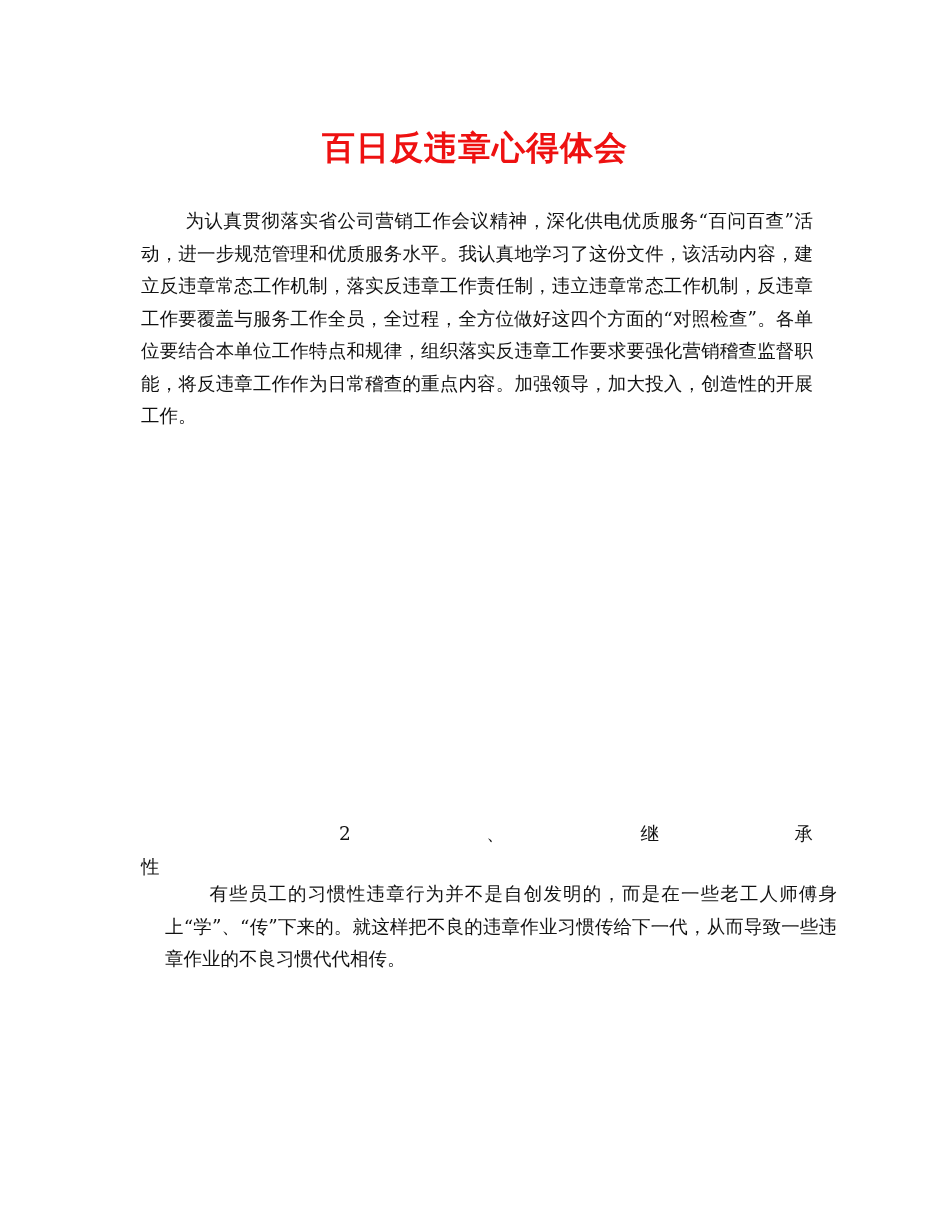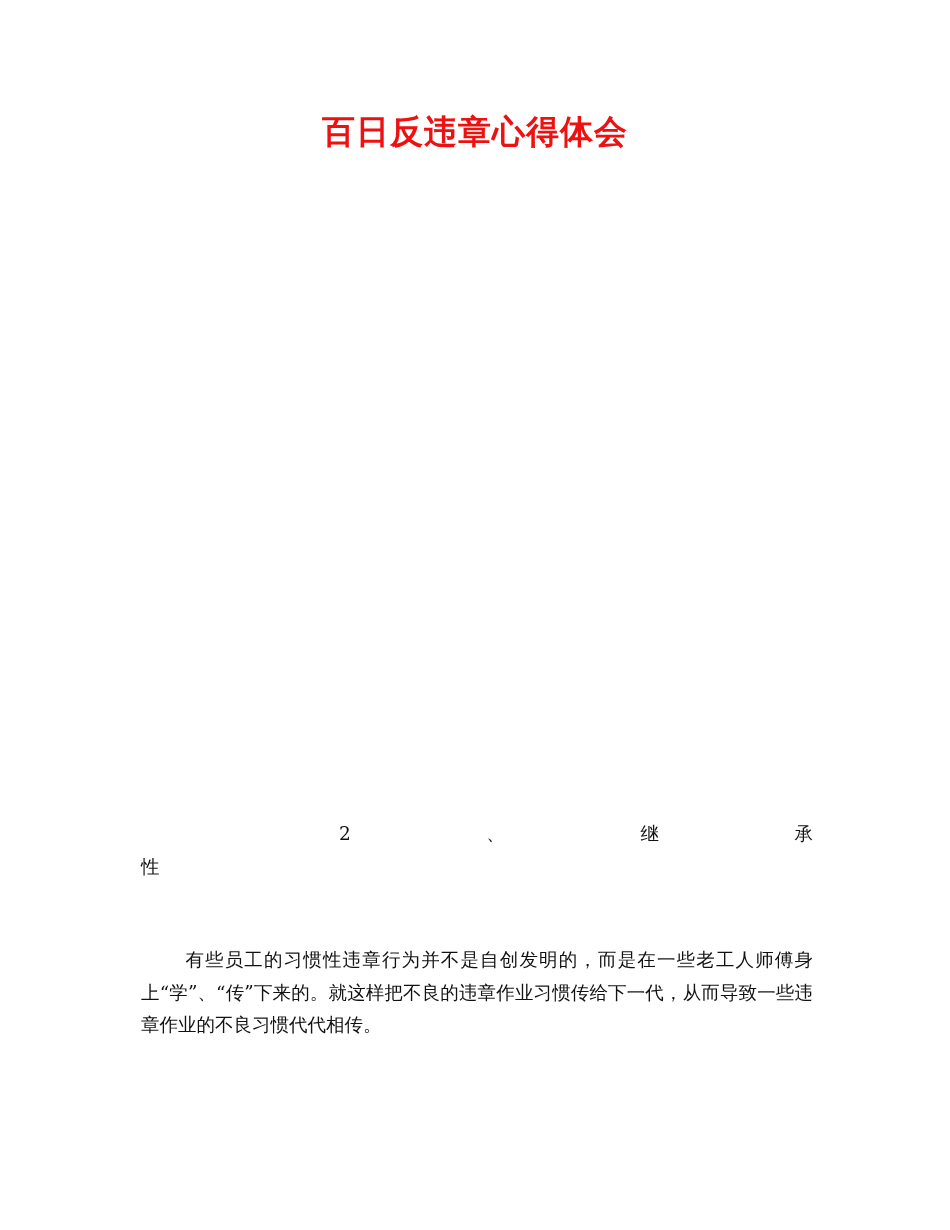--- a/index.html
+++ b/index.html
@@ -18,21 +18,21 @@
     .page {
       position: absolute;
       left: 0;
       top: 0;
       width: 950px;
       height: 1230px;
     }
     .title {
       position: absolute;
       left: 0;
-      top: 112px;
+      top: 128px;
       width: 950px;
       text-align: center;
       font-family: "DejaVu Sans", "Liberation Sans", sans-serif;
       font-size: 33px;
       font-weight: bold;
       color: #ee1111;
       letter-spacing: 1px;
       line-height: 40px;
     }
     .para {
@@ -41,21 +41,21 @@
       width: 672px;
       font-size: 18.5px;
       line-height: 32.5px;
       text-align: justify;
       text-indent: 2.4em;
       margin: 0;
       word-break: break-all;
     }
     .p1 { top: 205px; }
     .p2 { top: 493px; }
-    .p4 { top: 944px; }
+    .p4 { top: 878px; margin-left: 24px; }
     .heading2 {
       position: absolute;
       left: 141px;
       width: 672px;
       top: 818px;
       font-size: 18.5px;
       line-height: 32.5px;
     }
     .heading2 .row {
       display: flex;
@@ -65,20 +65,21 @@
     .heading2 .row2 {
       display: block;
     }
   </style>
 </head>
 <body>
 
 <div class="page">
   <div class="title">百日反违章心得体会</div>
 
+  <p class="para p1">为认真贯彻落实省公司营销工作会议精神，深化供电优质服务“百问百查”活动，进一步规范管理和优质服务水平。我认真地学习了这份文件，该活动内容，建立反违章常态工作机制，落实反违章工作责任制，违立违章常态工作机制，反违章工作要覆盖与服务工作全员，全过程，全方位做好这四个方面的“对照检查”。各单位要结合本单位工作特点和规律，组织落实反违章工作要求要强化营销稽查监督职能，将反违章工作作为日常稽查的重点内容。加强领导，加大投入，创造性的开展工作。</p>
 
 
   <div class="heading2">
     <div class="row">
       <span>2</span>
       <span>、</span>
       <span>继</span>
       <span>承</span>
     </div>
     <div class="row2">性</div>

